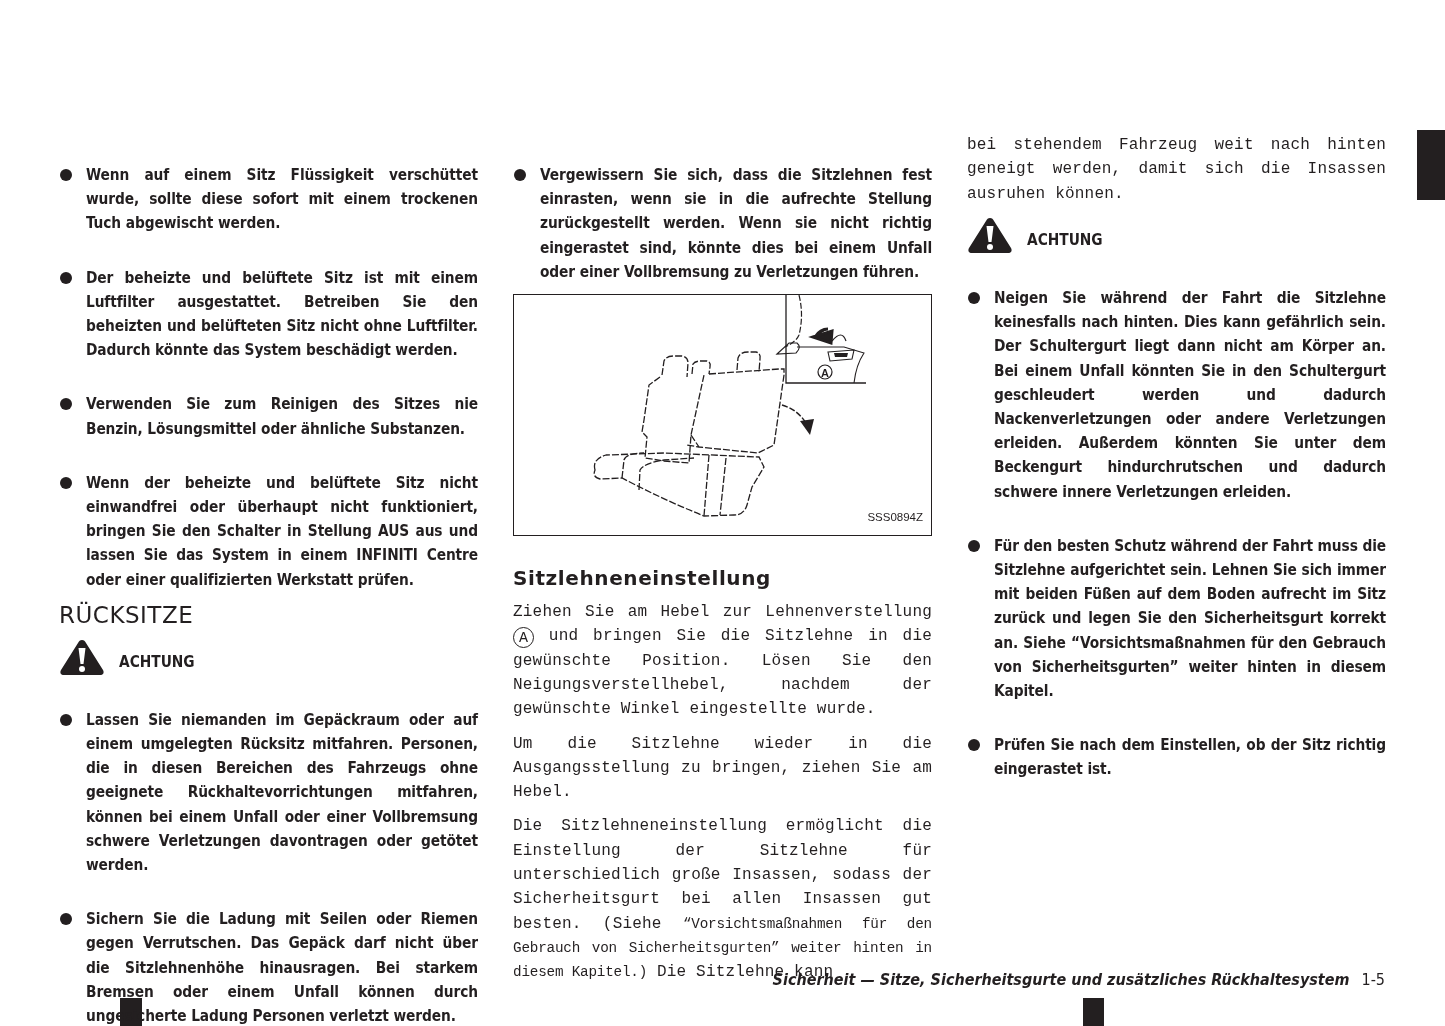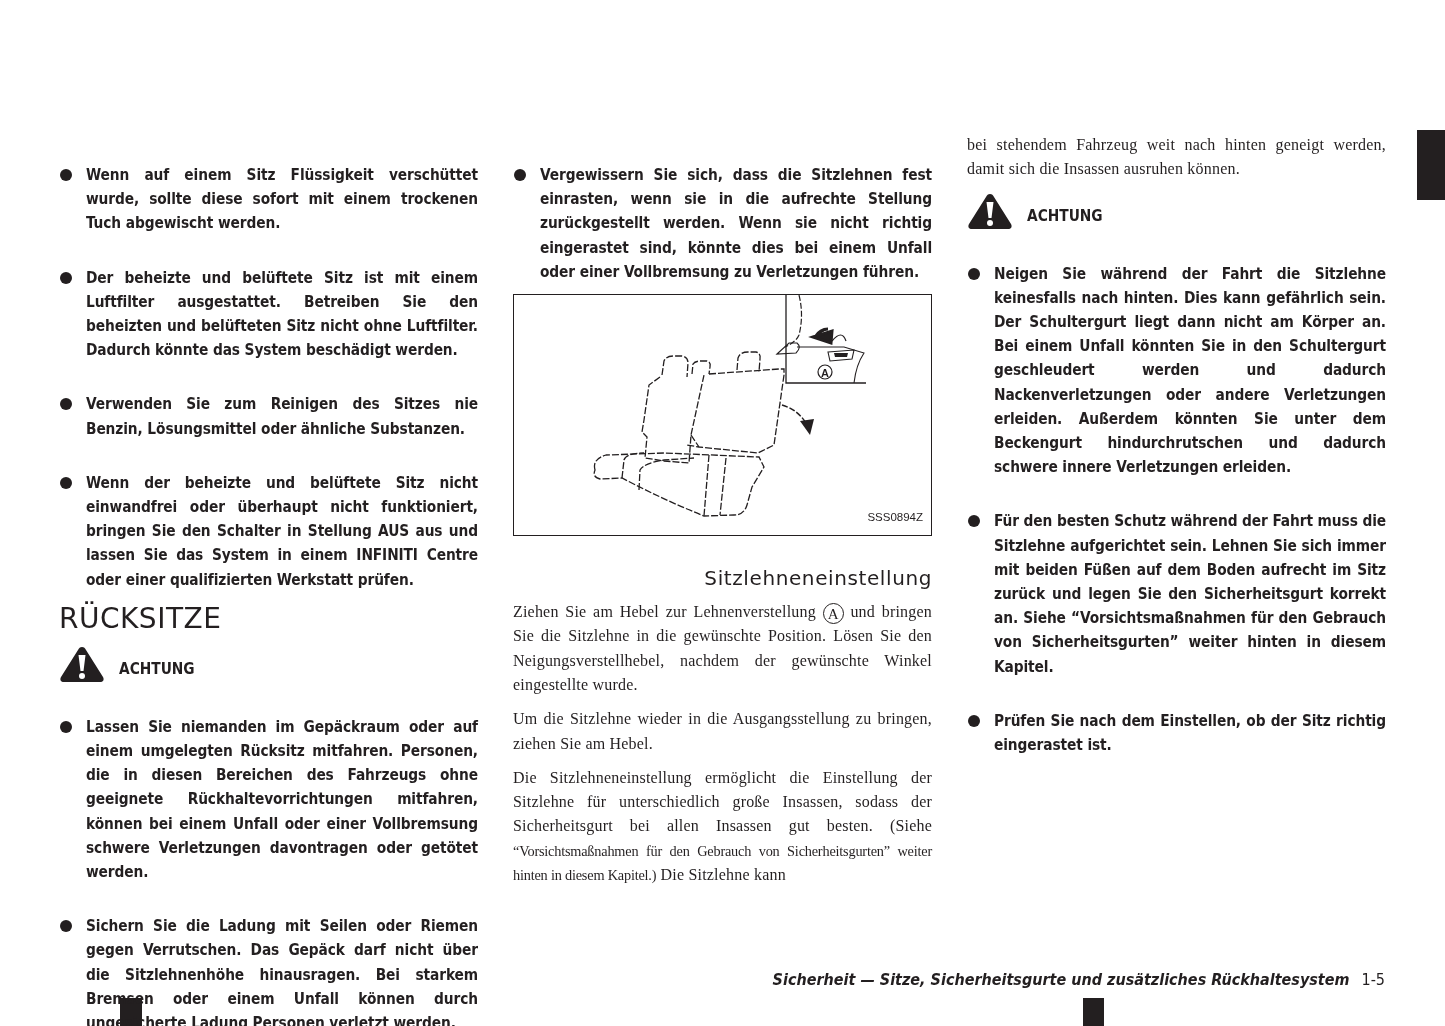--- a/index.html
+++ b/index.html
@@ -5,25 +5,25 @@
   html, body { margin: 0; padding: 0; background: #ffffff; }
   body { width: 1445px; height: 1026px; position: relative; overflow: hidden; color: #231f20; }
   .col { position: absolute; top: 133px; }
   .col1 { left: 59px; width: 419px; }
   .col2 { left: 513px; width: 419px; }
   .col3 { left: 967px; width: 419px; }
 
   .bullet { position: relative; padding-left: 27px; font-family: "DejaVu Sans Condensed", "Liberation Sans Narrow", "Liberation Sans", sans-serif; font-weight: bold; font-size: 15.3px; line-height: 24.2px; text-align: justify; margin-bottom: 10px; letter-spacing: -0.1px; margin-top: 30px; }
   .bullet .dot { position: absolute; left: 1px; top: 6px; width: 12px; height: 12px; border-radius: 50%; background: #231f20; }
 
-  .body-text { font-family: Liberation Serif, serif; font-size: 16px; line-height: 24.3px; text-align: justify; margin: 0 0 10px 0; letter-spacing: 0.2px; }
+  .body-text { font-family: Liberation Mono, monospace; font-size: 16px; line-height: 24.3px; text-align: justify; margin: 0 0 10px 0; letter-spacing: 0.2px; }
   .body-text .small { font-size: 14.3px; letter-spacing: -0.2px; }
 
-  .section-title { font-family: "DejaVu Sans", sans-serif; font-size: 28px; letter-spacing: 0.5px; margin: 8px 0 10px 0; font-weight: normal; }
-  .subsection-title { font-family: "DejaVu Sans", sans-serif; font-size: 20px; letter-spacing: 0.6px; margin: 0 0 10px 0; font-weight: normal; text-align: right; }
+  .section-title { font-family: "DejaVu Sans", sans-serif; font-size: 23px; letter-spacing: 0.5px; margin: 8px 0 10px 0; font-weight: normal; }
+  .subsection-title { font-family: "DejaVu Sans", sans-serif; font-size: 20px; letter-spacing: 0.6px; margin: 0 0 10px 0; font-weight: bold; }
 
   .warning { position: relative; height: 40px; margin: 4px 0 8px 0; }
   .warning svg { position: absolute; left: 0; top: 0; }
   .warning .label { position: absolute; left: 60px; top: 15px; font-family: "DejaVu Sans Condensed", "Liberation Sans", sans-serif; font-weight: bold; font-size: 15.3px; }
 
   .figure { position: relative; width: 417px; height: 240px; border: 1.5px solid #231f20; margin: 10px 0 30px 0; }
   .figure .fig-code { position: absolute; right: 8px; bottom: 12px; font-family: "Liberation Sans", sans-serif; font-size: 11.5px; }
 
   .circled { display: inline-block; width: 21px; height: 21px; border: 1.3px solid #231f20; border-radius: 50%; text-align: center; line-height: 21px; font-size: 15px; box-sizing: border-box; vertical-align: -2px; }
 

